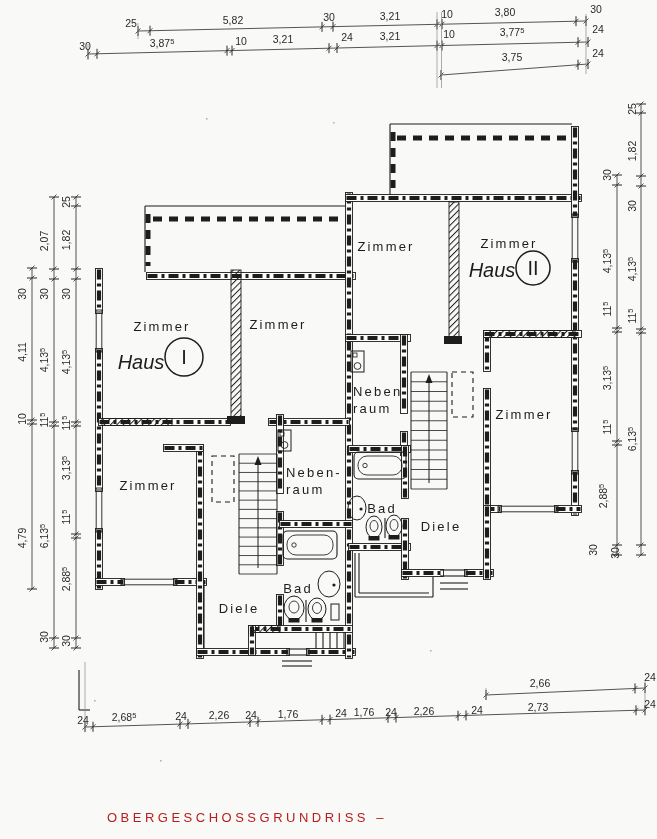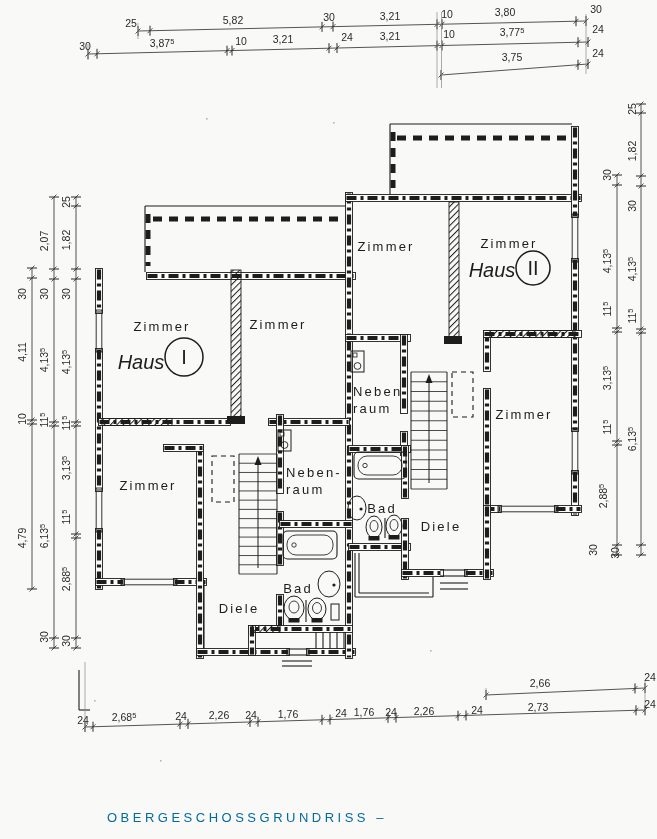--- a/index.html
+++ b/index.html
@@ -1,20 +1,20 @@
 <!DOCTYPE html>
 <html><head>
 <meta charset="utf-8">
 <style>
   html,body{margin:0;padding:0;background:#e8e8e6;}
   .sheet{position:relative;width:657px;height:839px;background:#f9f9f7;margin:0 auto;
          font-family:"Liberation Sans", sans-serif;overflow:hidden;}
   svg{position:absolute;left:0;top:0;}
   .title{position:absolute;left:107px;top:810px;font-size:13px;letter-spacing:3.5px;
-         color:#0369a1;font-family:"Liberation Sans", sans-serif;}
+         color:#b91c1c;font-family:"Liberation Sans", sans-serif;}
   text{font-family:"Liberation Sans", sans-serif;}
 </style>
 </head>
 <body>
 
 <div class="sheet">
   <svg id="plan" width="657" height="839" viewBox="0 0 657 839">
       <defs>
         <pattern id="ht" width="4.5" height="4.5" patternUnits="userSpaceOnUse" patternTransform="rotate(45)">
           <line x1="0" y1="0" x2="0" y2="4.5" stroke="#1d1d1b" stroke-width="2"></line>

